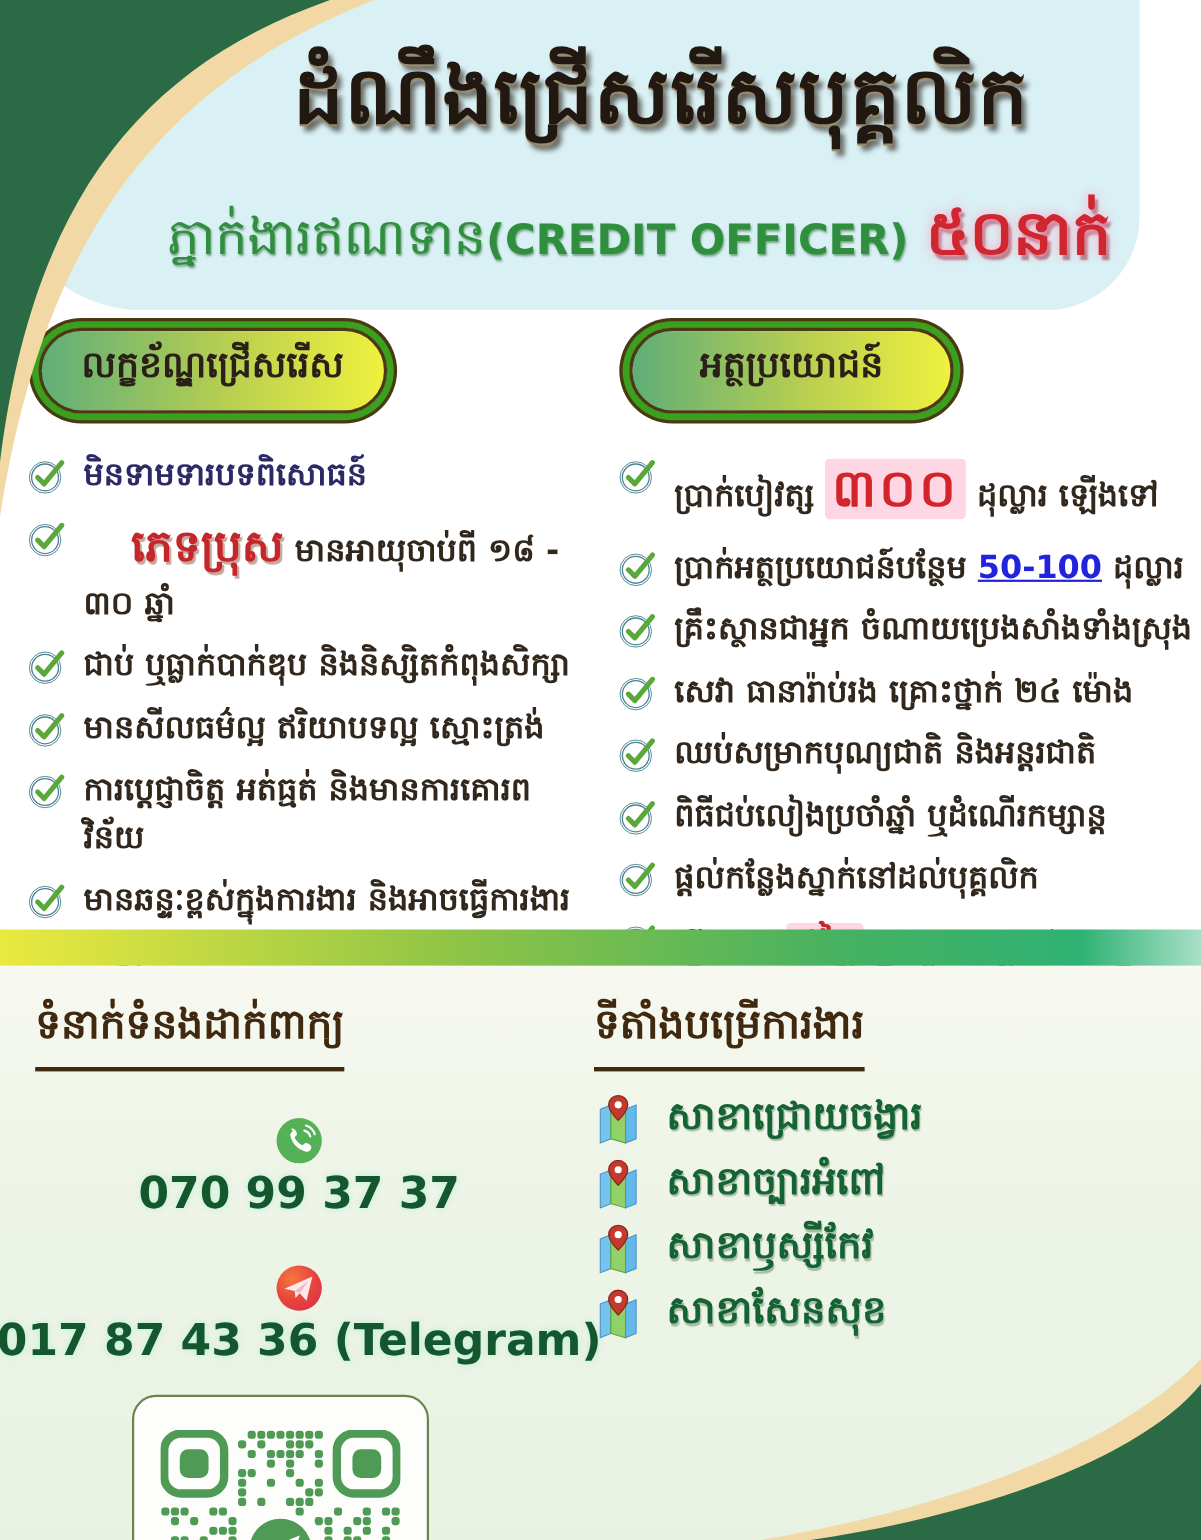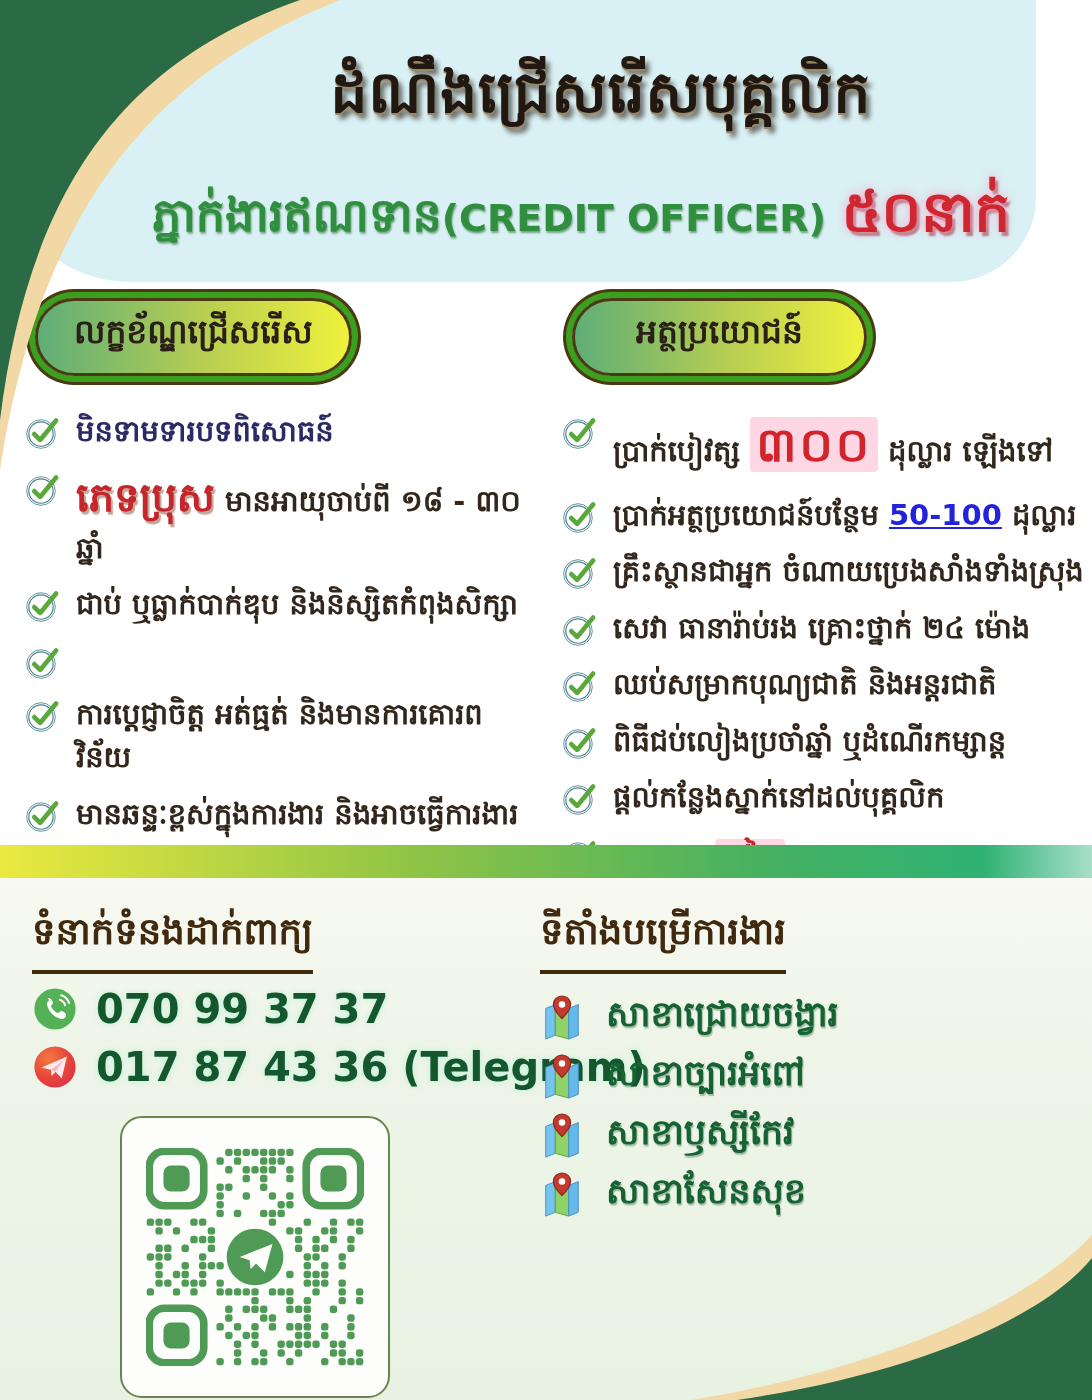--- a/index.html
+++ b/index.html
@@ -14,30 +14,30 @@
     position:absolute; top:0; left:0; width:1036px; height:282px;
     background:#d9f0f4;
     border-radius:0 0 85px 130px;
     z-index:1;
   }
   .corner-tl { position:absolute; top:0; left:0; z-index:3; pointer-events:none; }
   .corner-br { position:absolute; bottom:0; right:0; z-index:6; pointer-events:none; }
 
   .header-title {
     position:absolute; top:42px; left:170px; right:60px; z-index:4;
-    text-align:center; margin:13px;
-    font-size:58px; font-weight:900; color:#221812; letter-spacing:1px;
+    text-align:center; margin:0;
+    font-size:72px; font-weight:900; color:#221812; letter-spacing:1px;
     text-shadow:0 2px 0 #9c8a66, 4px 6px 5px rgba(30,20,10,.6);
   }
   .header-sub {
     position:absolute; top:176px; left:110px; right:40px; z-index:4;
     text-align:center; white-space:nowrap;
   }
   .sub-khmer {
-    font-size:46px; font-weight:700; color:#2f8f3f;
+    font-size:46px; font-weight:400; color:#2f8f3f;
     text-shadow:1px 2px 2px rgba(0,70,0,.45);
   }
   .sub-latin {
     font-size:38px; font-weight:bold; color:#2f8f3f;
     text-shadow:1px 2px 2px rgba(0,70,0,.45);
   }
   .sub-count {
     font-size:56px; font-weight:700; color:#cf2630; margin-left:16px;
     text-shadow:0 0 10px #ffa3c2, 3px 4px 2px rgba(130,0,20,.5);
   }
@@ -60,20 +60,21 @@
   .rows { display:flex; flex-direction:column; gap:13px; margin-top:24px; }
   .row { display:flex; gap:14px; align-items:flex-start; }
   .check { width:37px; height:37px; flex:none; margin-top:3px; }
   .row p { margin:0; font-size:29px; font-weight:700; color:#32271c; line-height:1.5; }
 
   .seg-default {}
   .seg-navy { color:#2b2a66; }
   .seg-red {
     color:#c5262c; font-size:40px; font-weight:900;
     text-shadow:2px 3px 1px rgba(120,60,30,.45);
+    margin-left:43px;
   }
   .seg-redhl {
     color:#c5262c; font-size:37px; font-weight:900;
     background:#ffd6e4; padding:0 4px; border-radius:4px;
   }
   .seg-redhuge {
     color:#d2252b; font-size:47px; font-weight:900; letter-spacing:3px;
     background:#ffd6e4; padding:0 6px; border-radius:4px;
   }
   .seg-blue { color:#2323dd;text-decoration:underline; }
@@ -88,21 +89,21 @@
   .bottom {
     position:absolute; top:878px; left:0; right:0; bottom:0; z-index:2;
     background:linear-gradient(180deg,#f8f9f1 0%,#eef5e8 32%,#e8f2e3 100%);
   }
   .section-heading {
     display:inline-block; margin:0;
     font-size:37px; font-weight:900; color:#40290e;
     border-bottom:4px solid #40290e; padding-bottom:8px;
   }
   .contact-col { position:absolute; left:32px; top:30px; width:480px; }
-  .contact-row { display:flex; align-items:center; gap:18px; margin-top:12px; }
+  .contact-row { display:flex; align-items:center; gap:2px; margin-top:40px;flex-direction:column; }
   .icon-circle { width:46px; height:46px; flex:none; }
   .contact-number {
     font-size:40px; font-weight:900; color:#14572f; white-space:nowrap;
     text-shadow:0 0 6px rgba(180,240,210,.9);
   }
   .qr-card {
     margin-top:26px; margin-left:88px; width:270px; height:282px;
     background:#fdfefb; border:2px solid #69854f; border-radius:22px;
     display:flex; align-items:center; justify-content:center;
     box-sizing:border-box;
@@ -161,20 +162,21 @@
     </svg>
     <p><span class="seg-default">ជាប់ ឬធ្លាក់បាក់ឌុប និងនិស្សិតកំពុងសិក្សា</span></p>
   </div>
 
   <div class="row">
     <svg class="check" viewBox="0 0 44 44">
       <circle cx="19" cy="25" r="14.5" fill="none" stroke="#4a8290" stroke-width="1.4"></circle>
       <circle cx="19" cy="25" r="17" fill="none" stroke="#4a8290" stroke-width="1"></circle>
       <path d="M11 25 L18 32 L37 9" fill="none" stroke="#5aa83a" stroke-width="5.5" stroke-linecap="round" stroke-linejoin="round"></path>
     </svg>
+    <p><span class="seg-default">មានសីលធម៌ល្អ ឥរិយាបទល្អ ស្មោះត្រង់</span></p>
   </div>
 
   <div class="row">
     <svg class="check" viewBox="0 0 44 44">
       <circle cx="19" cy="25" r="14.5" fill="none" stroke="#4a8290" stroke-width="1.4"></circle>
       <circle cx="19" cy="25" r="17" fill="none" stroke="#4a8290" stroke-width="1"></circle>
       <path d="M11 25 L18 32 L37 9" fill="none" stroke="#5aa83a" stroke-width="5.5" stroke-linecap="round" stroke-linejoin="round"></path>
     </svg>
     <p><span class="seg-default">ការប្តេជ្ញាចិត្ត អត់ធ្មត់ និងមានការគោរពវិន័យ</span></p>
   </div>

